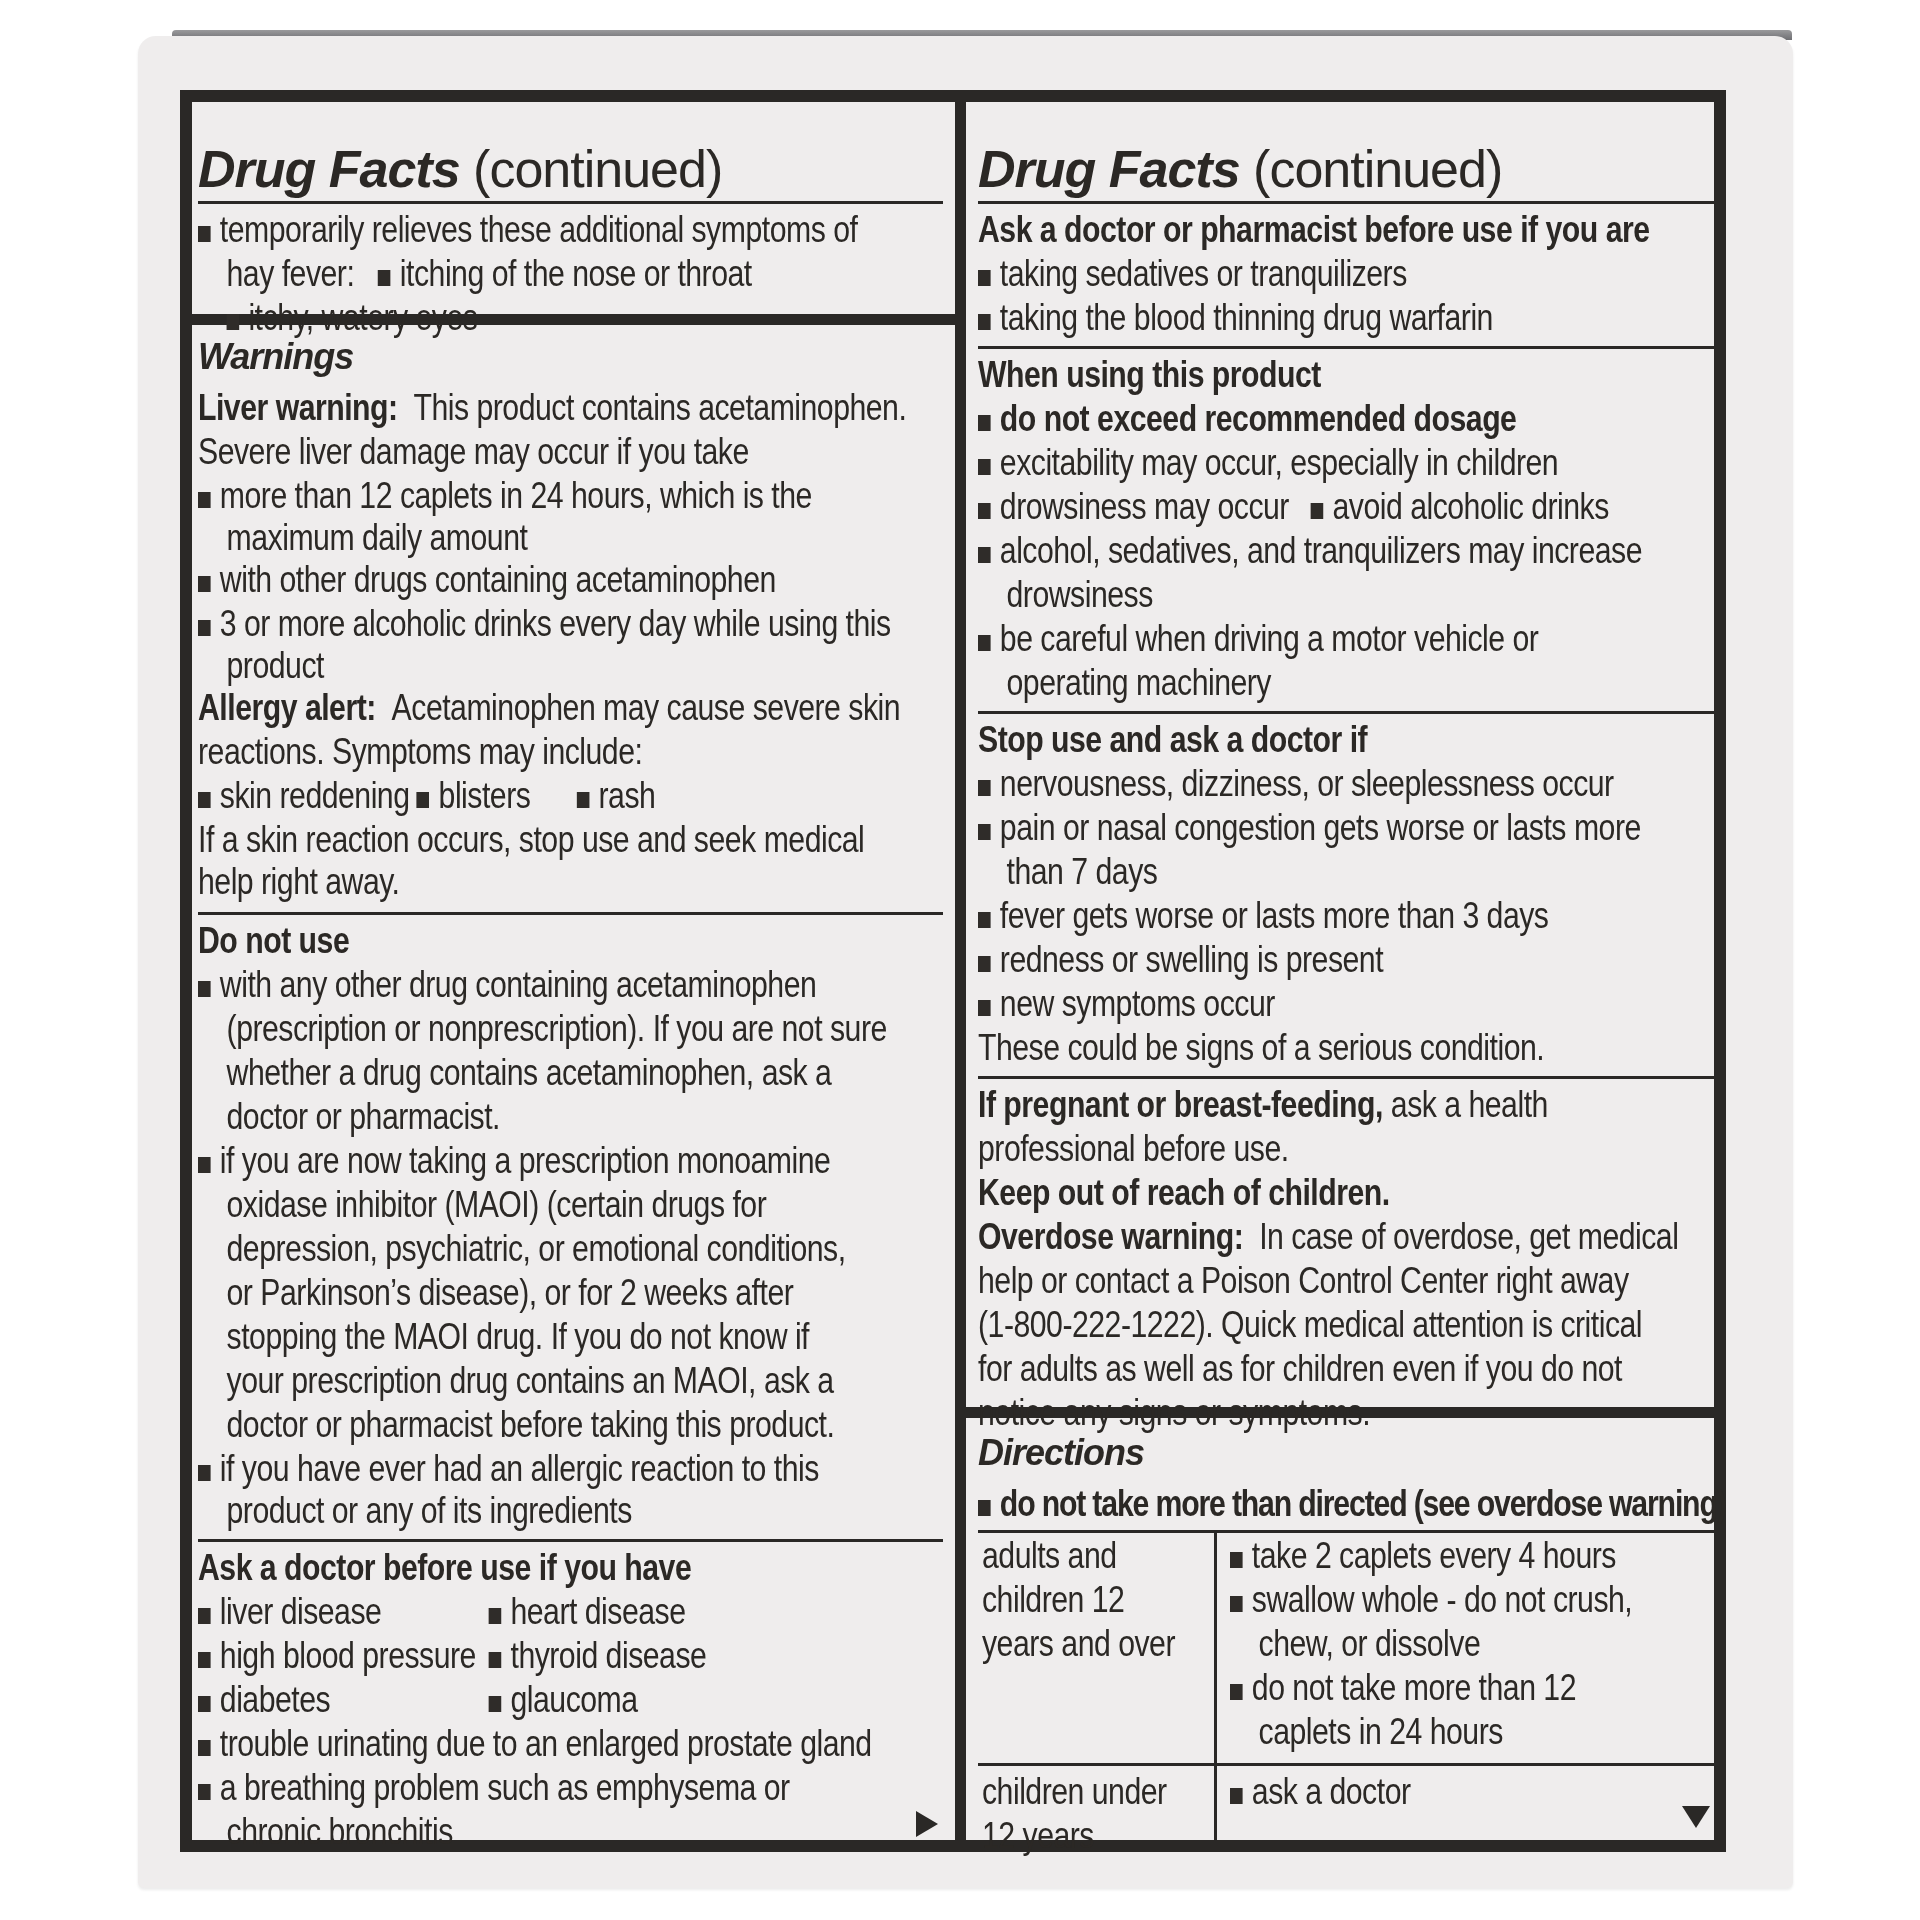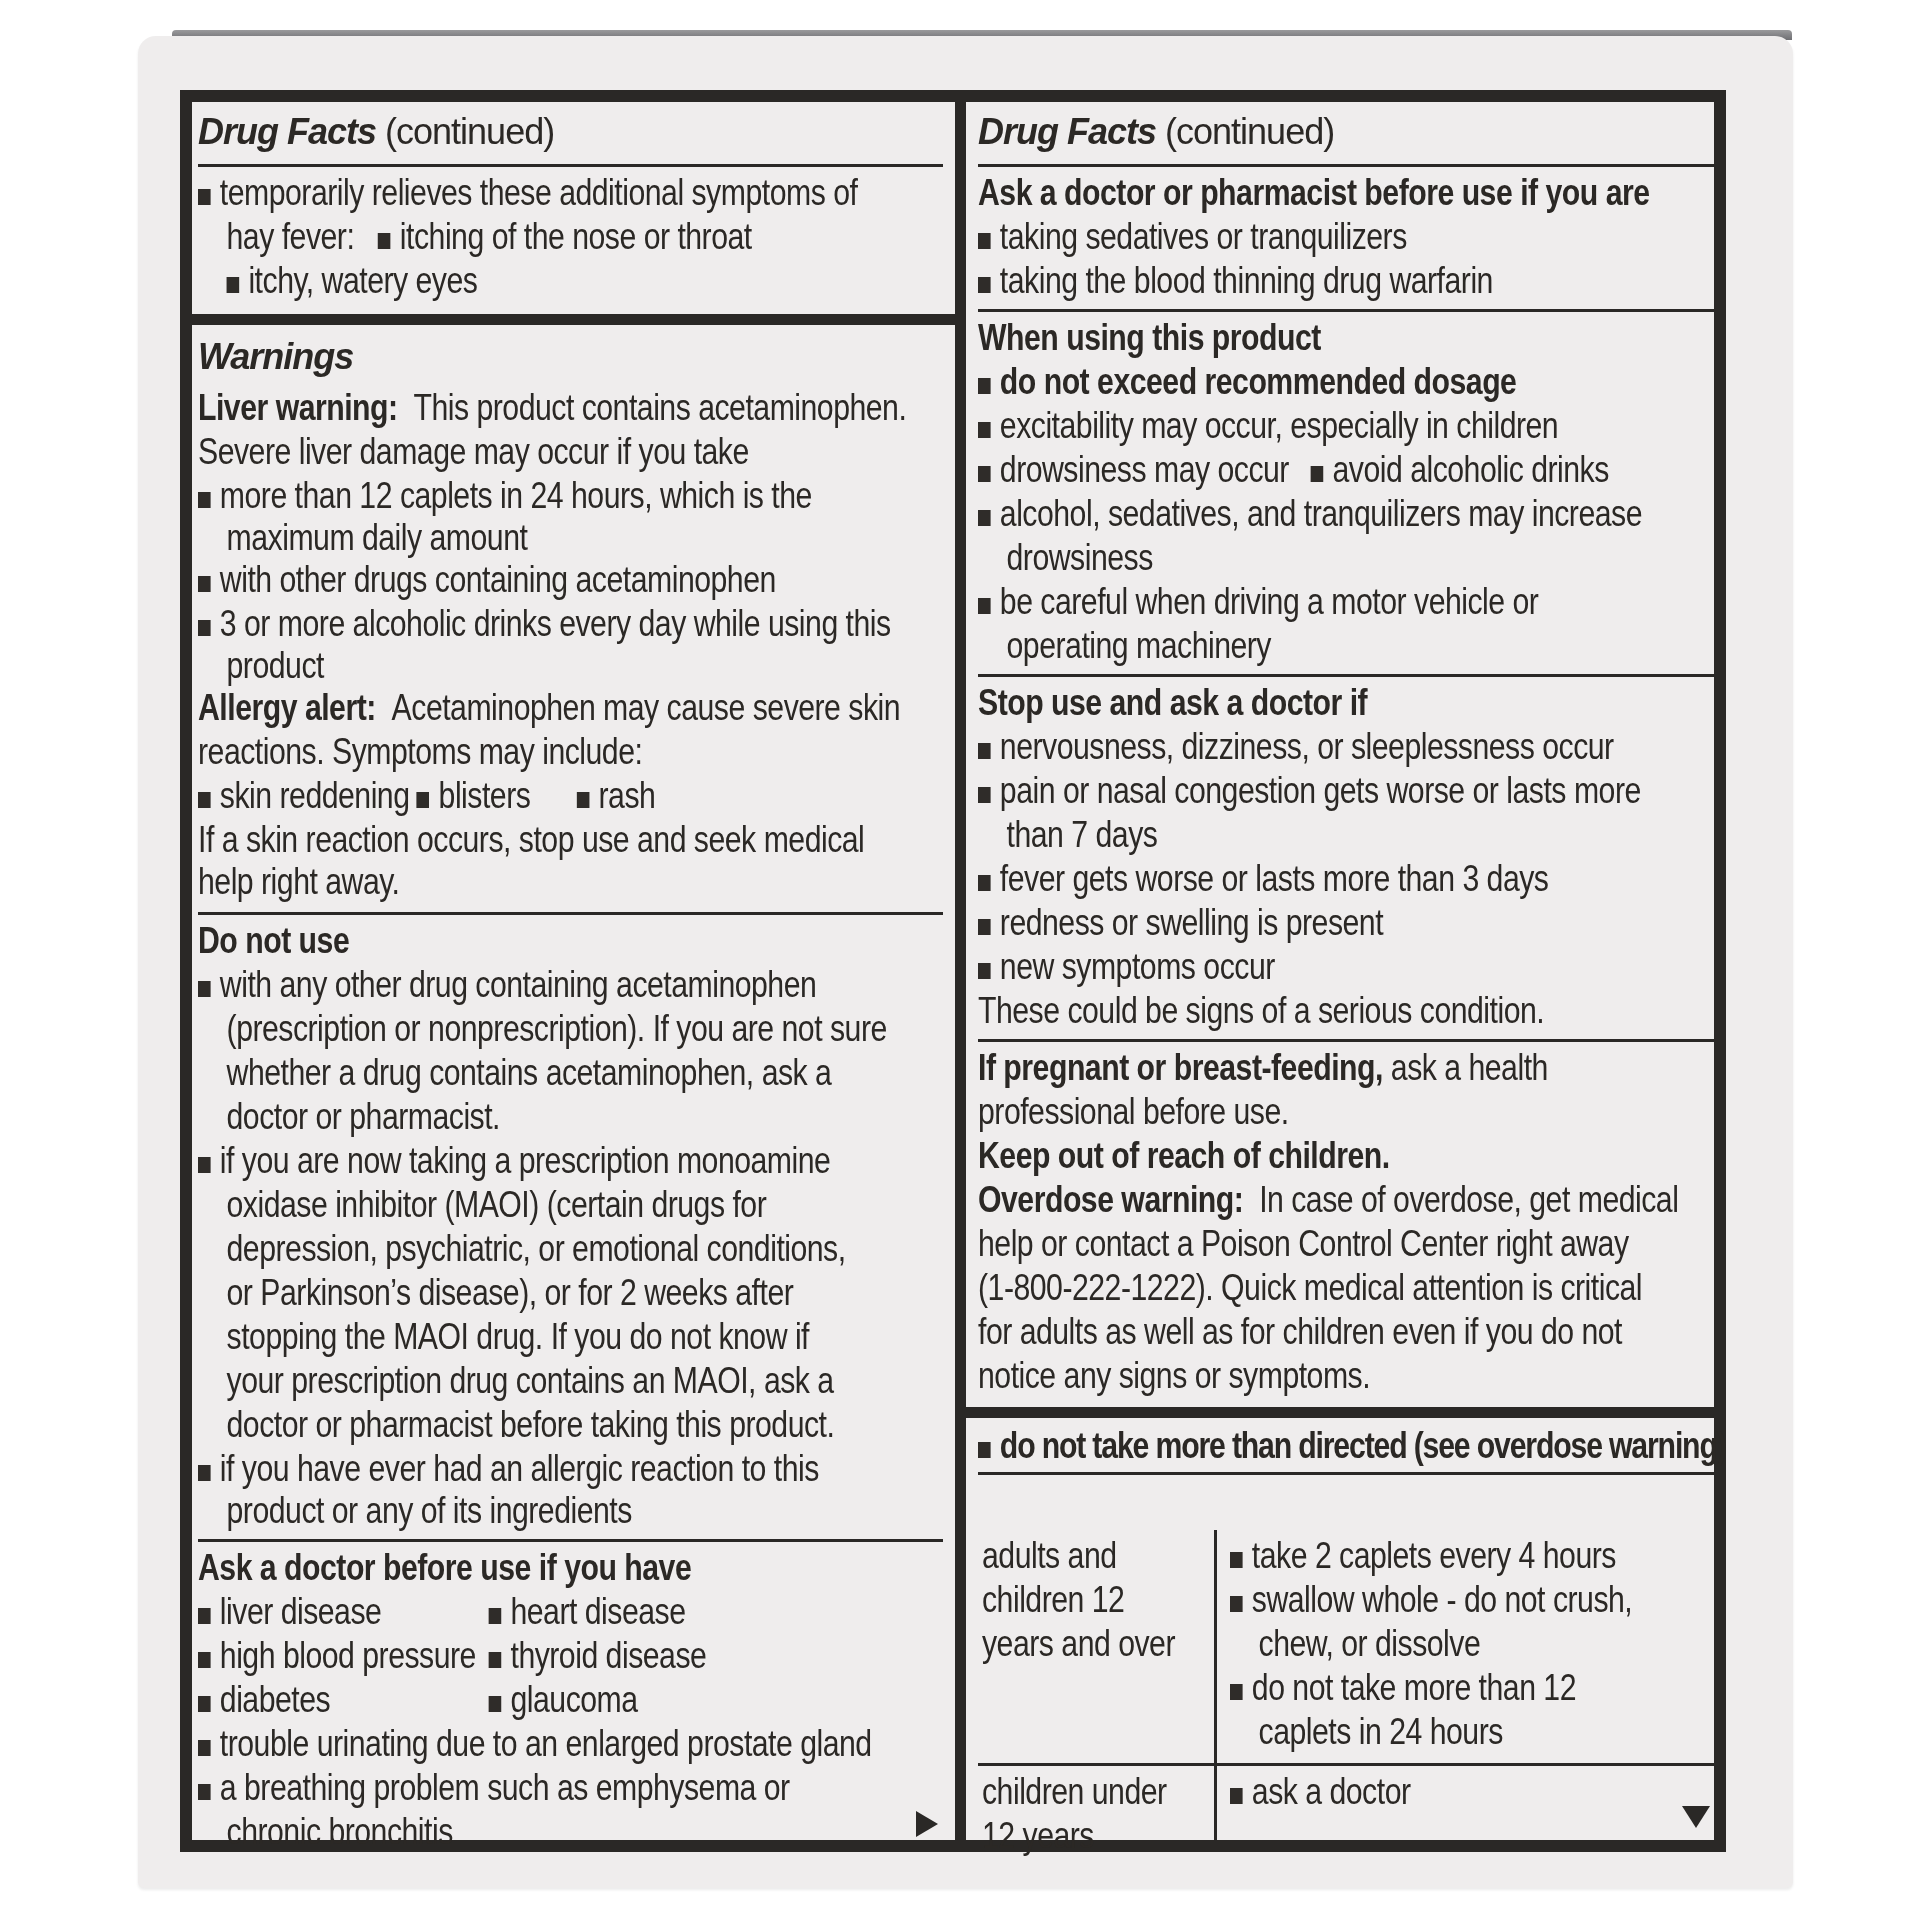--- a/index.html
+++ b/index.html
@@ -11,21 +11,21 @@
           background:linear-gradient(#9a9a9c,#6f6f73);border-radius:4px 4px 0 0;}
   .outer{position:absolute;left:180px;top:90px;width:1546px;height:1762px;
          border:12px solid #2a2826;box-sizing:border-box;}
   .vdiv{position:absolute;left:955px;top:90px;width:11px;height:1762px;background:#2a2826;}
   .hdiv{position:absolute;height:11px;background:#2a2826;}
   .col{position:absolute;box-sizing:border-box;}
   .txt{font-size:36px;line-height:44px;letter-spacing:-0.6px;transform:scaleX(.84);transform-origin:left top;
        white-space:nowrap;}
   .wide{width:119%;}
   .bold{font-weight:bold;}
-  .h-title{font-size:36px;font-weight:bold;font-style:italic;letter-spacing:-1px;line-height:56px;}
+  .h-title{font-size:52px;font-weight:bold;font-style:italic;letter-spacing:-1px;line-height:56px;margin-top:37px;}
   .h-title .cont{font-weight:normal;font-style:normal;}
   .h-warn{font-size:36px;font-weight:bold;font-style:italic;line-height:58px;letter-spacing:-1px;}
   .rule{height:3px;background:#2a2826;margin:4px 0;}
   .sq{display:inline-block;width:15px;height:16px;background:#2f2c29;margin-right:11px;vertical-align:0px;}
   .ind{padding-left:34px;}
   .row{display:block;}
   .arrow-right{position:absolute;width:0;height:0;border-top:13px solid transparent;border-bottom:13px solid transparent;border-left:22px solid #2a2826;}
   .arrow-down{position:absolute;width:0;height:0;border-left:14px solid transparent;border-right:14px solid transparent;border-top:22px solid #2a2826;}
   .vline{position:absolute;background:#2a2826;width:3px;}
 </style>
@@ -149,20 +149,21 @@
     <div class="row bold">Keep out of reach of children.</div>
     <div class="row"><span class="bold">Overdose warning:</span>&nbsp;&nbsp;<span>In case of overdose, get medical</span></div>
     <div class="row">help or contact a Poison Control Center right away</div>
     <div class="row">(1-800-222-1222). Quick medical attention is critical</div>
     <div class="row">for adults as well as for children even if you do not</div>
     <div class="row">notice any signs or symptoms.</div>
   </div>
 </div>
 
 <div class="col" style="left:978px;top:1424px;width:738px;">
+  <div class="h-warn">Directions</div>
   <div class="txt wide bold" style="letter-spacing:-1.4px;"><span class="sq"></span><span>do not take more than directed (see overdose warning)</span></div>
   <div class="rule" style="margin-top:4px;"></div>
 </div>
 <div class="vline" style="left:1214px;top:1530px;height:318px;"></div>
 <div class="hdiv" style="left:978px;top:1763px;width:736px;height:3px;"></div>
 
 <div class="col txt" style="left:982px;top:1534px;width:280px;">
   <div class="row">adults and</div>
   <div class="row">children 12</div>
   <div class="row">years and over</div>

